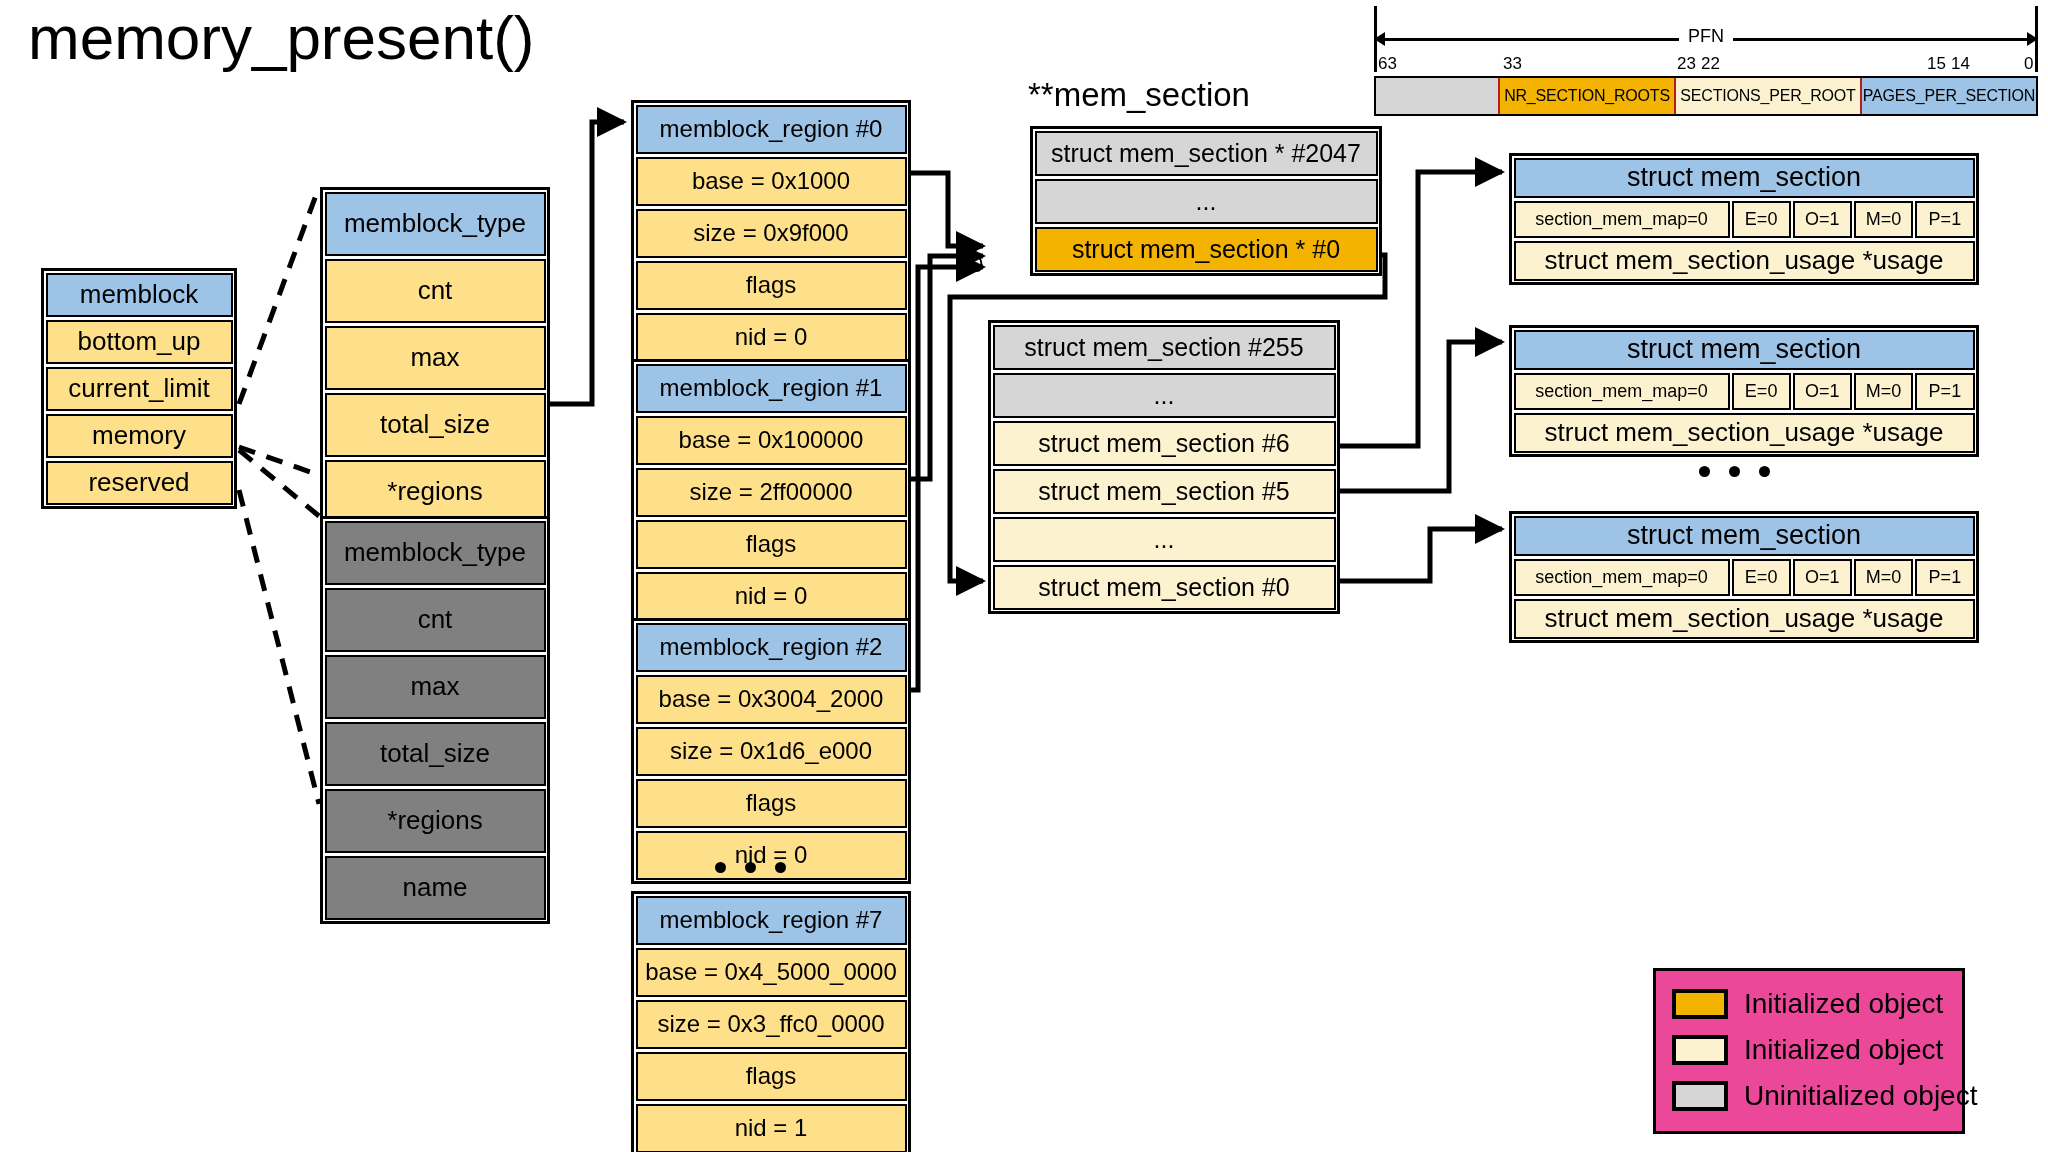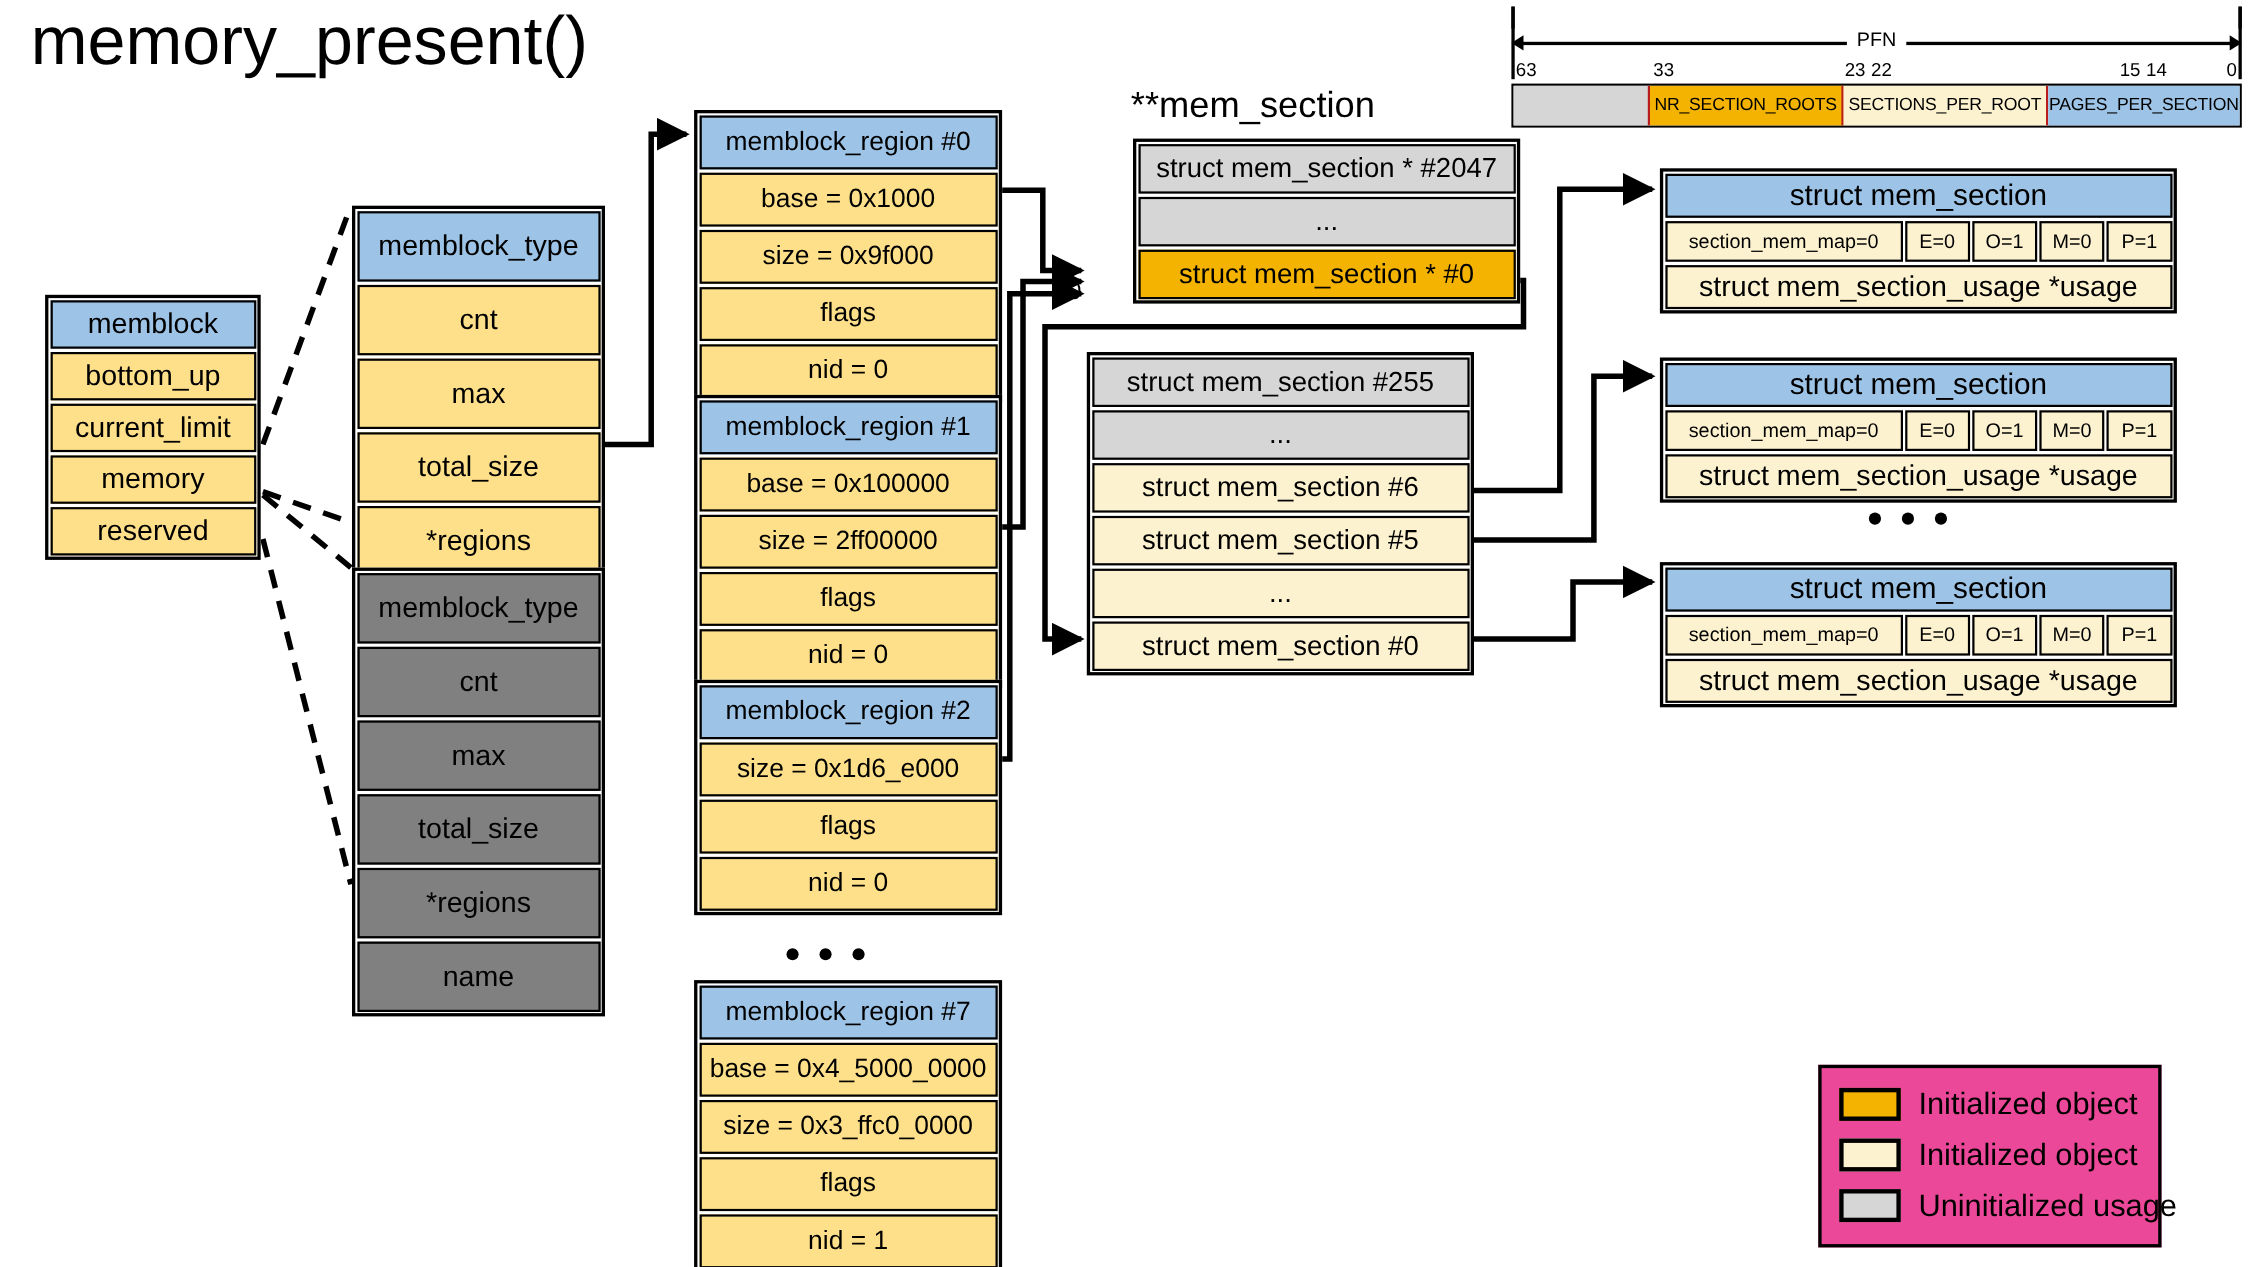--- a/index.html
+++ b/index.html
@@ -257,20 +257,21 @@
   <div class="abs sbox region" id="region-1">
     <div class="srow hdr">memblock_region #1</div>
     <div class="srow yellow">base = 0x100000</div>
     <div class="srow yellow">size = 2ff00000</div>
     <div class="srow yellow">flags</div>
     <div class="srow yellow">nid = 0</div>
   </div>
 
   <div class="abs sbox region" id="region-2">
     <div class="srow hdr">memblock_region #2</div>
+    <div class="srow yellow">base = 0x3004_2000</div>
     <div class="srow yellow">size = 0x1d6_e000</div>
     <div class="srow yellow">flags</div>
     <div class="srow yellow">nid = 0</div>
   </div>
 
   <div class="abs dots" id="dots-regions">
     <i></i>
       <i></i>
       <i></i>
   </div>
@@ -383,17 +384,17 @@
     <div class="lrow">
       <div class="swatch" style="background:#f5b301;"></div>
       <div class="ltext">Initialized object</div>
     </div>
     <div class="lrow">
       <div class="swatch" style="background:#fdf2cf;"></div>
       <div class="ltext">Initialized object</div>
     </div>
     <div class="lrow">
       <div class="swatch" style="background:#d6d6d6;"></div>
-      <div class="ltext">Uninitialized usage</div>
+      <div class="ltext">Uninitialized object</div>
     </div>
   </div>
 
 </div>
 
 </body></html>

